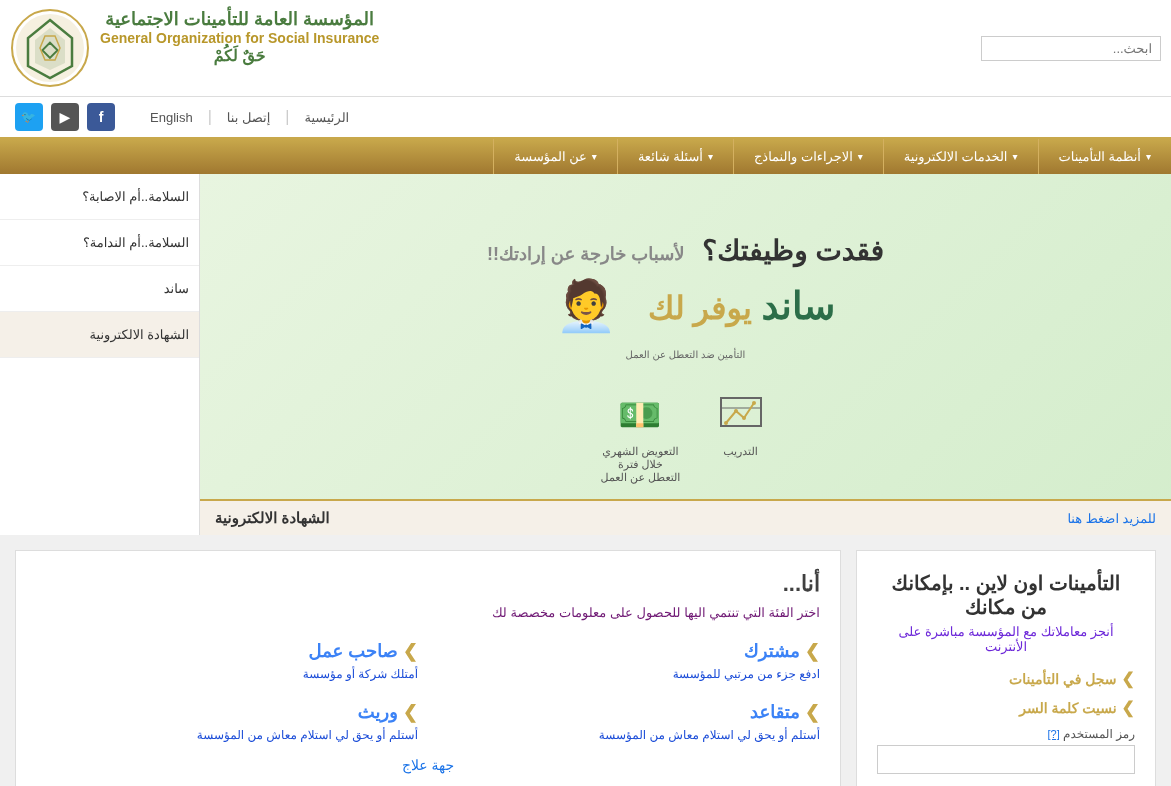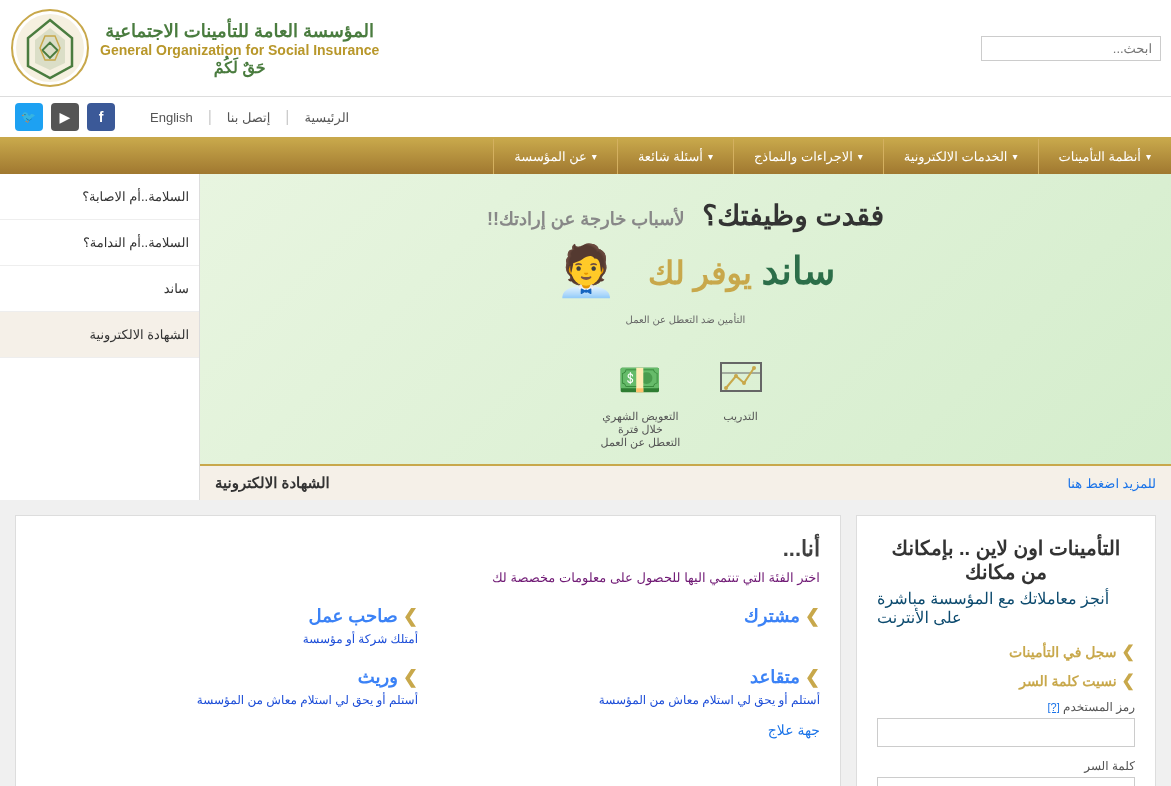--- a/index.html
+++ b/index.html
@@ -1,20 +1,20 @@
 <!DOCTYPE html>
 <html><head>
   <meta charset="utf-8">
   <style>
     * { margin: 0; padding: 0; box-sizing: border-box; }
     body { font-family: Arial, Tahoma, sans-serif; direction: rtl; background: #f0f0f0; width: 1171px; overflow-x: hidden; }
 
     
     .header { background: #fff; border-bottom: 1px solid #ddd; padding: 8px 10px; display: flex; align-items: center; justify-content: space-between; }
-    .header-logo { display: flex; align-items: center; gap: 10px; }
+    .header-logo { display: flex; align-items: flex-start; gap: 10px; }
     .logo-text { text-align: center; }
     .logo-text .arabic-title { color: #4a7c3f; font-size: 18px; font-weight: bold; direction: rtl; }
     .logo-text .english-title { color: #b8972a; font-size: 14px; font-weight: bold; }
     .logo-text .slogan { color: #4a7c3f; font-size: 16px; font-weight: bold; }
 
     
     .emblem-container { position: relative; width: 80px; height: 80px; }
 
     
     .search-bar { display: flex; align-items: center; gap: 5px; }
@@ -51,40 +51,40 @@
     .banner-sub { background: #f5f0e8; border-top: 2px solid #c8a84b; padding: 8px 15px; display: flex; justify-content: space-between; align-items: center; direction: rtl; }
     .banner-sub-title { font-size: 15px; font-weight: bold; color: #333; }
     .banner-sub-link { color: #1a73e8; font-size: 13px; text-decoration: none; }
 
     
     .main-content { display: flex; background: #f0f0f0; padding: 15px; gap: 15px; direction: rtl; }
 
     
     .login-section { background: #fff; border: 1px solid #ddd; padding: 20px; width: 300px; min-width: 300px; }
     .login-title { font-size: 20px; font-weight: bold; color: #333; text-align: center; margin-bottom: 5px; direction: rtl; }
-    .login-subtitle { font-size: 16px; color: #0c4a6e; text-align: left; margin-bottom: 15px; direction: rtl; }
+    .login-subtitle { font-size: 13px; color: #6d28d9; text-align: center; margin-bottom: 15px; direction: rtl; }
     .login-link { display: flex; align-items: center; gap: 5px; color: #c8a84b; font-size: 14px; font-weight: bold; margin-bottom: 10px; cursor: pointer; direction: rtl; }
     .login-link .arrow-icon { color: #c8a84b; font-size: 16px; }
     .form-group { margin-bottom: 12px; text-align: right; }
     .form-label { font-size: 12px; color: #555; display: block; margin-bottom: 4px; direction: rtl; }
     .form-label .help-link { color: #1a73e8; font-size: 11px; }
     .form-input { width: 100%; border: 1px solid #ccc; padding: 6px 8px; font-size: 13px; direction: ltr; }
 
     
     .user-type-section { flex: 1; background: #fff; border: 1px solid #ddd; padding: 20px; }
     .user-type-title { font-size: 22px; font-weight: bold; color: #404040; text-align: right; margin-bottom: 8px; direction: rtl; }
     .user-type-subtitle { font-size: 13px; color: #701a75; text-align: right; margin-bottom: 20px; direction: rtl; }
     .user-type-grid { display: grid; grid-template-columns: 1fr 1fr; gap: 20px; direction: rtl; }
     .user-type-item { text-align: right; }
     .user-type-item .type-name { font-size: 18px; font-weight: bold; color: #c8a84b; margin-bottom: 5px; display: flex; align-items: center; gap: 5px; direction: rtl; }
     .user-type-item .type-name .arrow { color: #c8a84b; }
     .user-type-item .type-desc { font-size: 12px; color: #1d4ed8; direction: rtl; }
     .user-type-item .type-name a { color: #3b82f6; text-decoration: none; }
 
-    .more-link { color: #1a73e8; font-size: 14px; text-decoration: none; display: block; text-align: right; margin-top: 15px; direction: rtl; }
+    .more-link { color: #1a73e8; font-size: 14px; text-decoration: none; display: block; text-align: center; margin-top: 15px; direction: rtl; }
   </style>
 </head>
 <body>
 
 <div class="header">
   <div class="search-bar">
     <input type="text" class="search-input" placeholder="ابحث..." style="">
   </div>
   <div class="header-logo">
     <div class="logo-text">
@@ -140,21 +140,21 @@
   <div class="nav-item">
     <span class="arrow">▾</span>
     <span>عن المؤسسة</span>
   </div>
 </div>
 
 <div class="banner-section">
   <div class="banner-main">
     <div class="banner-content">
       <div style="text-align:center; padding: 10px 0;">
-        <div style="font-size: 28px; font-weight: bold; color: #333; direction: rtl;">
+        <div style="font-size: 28px; font-weight: bold; color: #333; direction: rtl; margin-top: 35px;">
           <span>فقدت وظيفتك؟</span>
           <span style="color: #888; font-size: 18px; margin-right: 10px;">لأسباب خارجة عن إرادتك!!</span>
         </div>
         <div style="display: flex; align-items: center; justify-content: center; gap: 10px; margin-top: 10px;">
           <div style="direction: rtl;">
             <span style="font-size: 38px; font-weight: bold; color: #2c6e49;">ساند</span>
             <span style="font-size: 32px; font-weight: bold; color: #c8a84b; margin-right: 5px;">يوفر لك</span>
           </div>
 
           <div style="font-size: 50px; margin: 0 20px;">🧑‍💼</div>
@@ -233,20 +233,21 @@
   <div class="user-type-section">
     <div class="user-type-title">أنا...</div>
     <div class="user-type-subtitle">اختر الفئة التي تنتمي اليها للحصول على معلومات مخصصة لك</div>
 
     <div class="user-type-grid">
       <div class="user-type-item">
         <div class="type-name">
           <span class="arrow">❯</span>
           <a href="#">مشترك</a>
         </div>
+        <div class="type-desc">ادفع جزء من مرتبي للمؤسسة</div>
       </div>
       <div class="user-type-item">
         <div class="type-name">
           <span class="arrow">❯</span>
           <a href="#">صاحب عمل</a>
         </div>
         <div class="type-desc">أمتلك شركة أو مؤسسة</div>
       </div>
       <div class="user-type-item">
         <div class="type-name">

